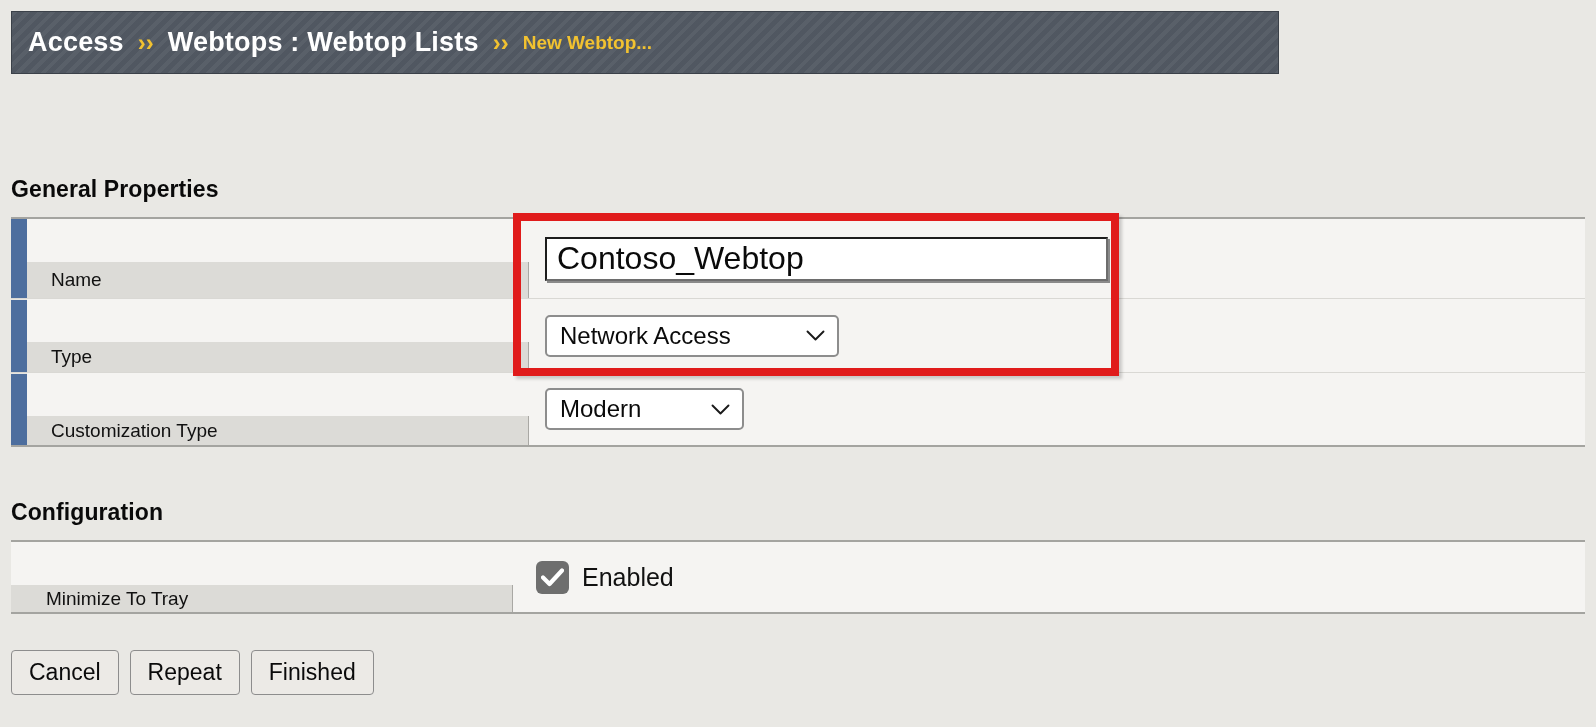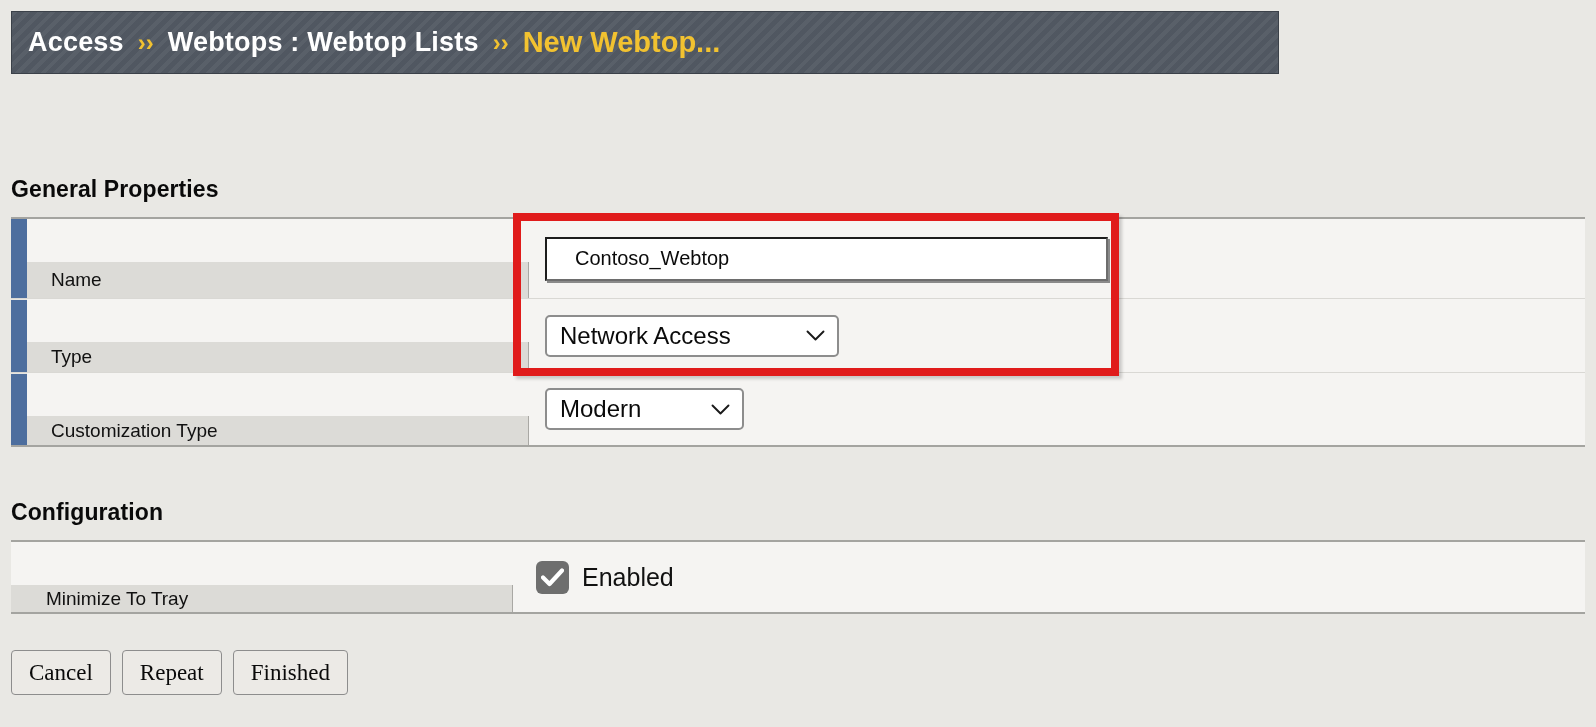--- a/index.html
+++ b/index.html
@@ -43,21 +43,21 @@
     white-space: nowrap;
   }
   .crumb-sep {
     font-size: 24px;
     font-weight: bold;
     color: #f2c230;
     margin: 0 14px;
     white-space: nowrap;
   }
   .crumb-current {
-    font-size: 29px;
+    font-size: 19px;
     font-weight: bold;
     color: #f2c230;
     white-space: nowrap;
   }
 
   
   .section-title {
     position: absolute;
     left: 11px;
     font-size: 23px;
@@ -135,23 +135,23 @@
   .text-input {
     width: 563px;
     height: 44px;
     box-sizing: border-box;
     background: #ffffff;
     border: 2px solid #1d1d1d;
     border-right-color: #6d6d6d;
     border-bottom-color: #6d6d6d;
     box-shadow: 2px 2px 0 #8a8a8a;
     font-family: "Liberation Sans", sans-serif;
-    font-size: 20px;
+    font-size: 32px;
     color: #0a0a0a;
-    padding: 0 28px;
+    padding: 0 10px;
     outline: none;
   }
 
   
   .select-box {
     height: 42px;
     box-sizing: border-box;
     background: #ffffff;
     border: 2px solid #8d8d8d;
     border-radius: 5px;
@@ -204,21 +204,21 @@
     top: 650px;
     display: flex;
     gap: 11px;
   }
   .btn {
     height: 45px;
     box-sizing: border-box;
     background: #eceae6;
     border: 1px solid #8d8d8d;
     border-radius: 4px;
-    font-family: Liberation Serif, serif;
+    font-family: Liberation Sans, sans-serif;
     font-size: 23px;
     color: #0a0a0a;
     padding: 0 17px;
     cursor: pointer;
     line-height: 1;
   }
 
   
   .annotation-box {
     position: absolute;

